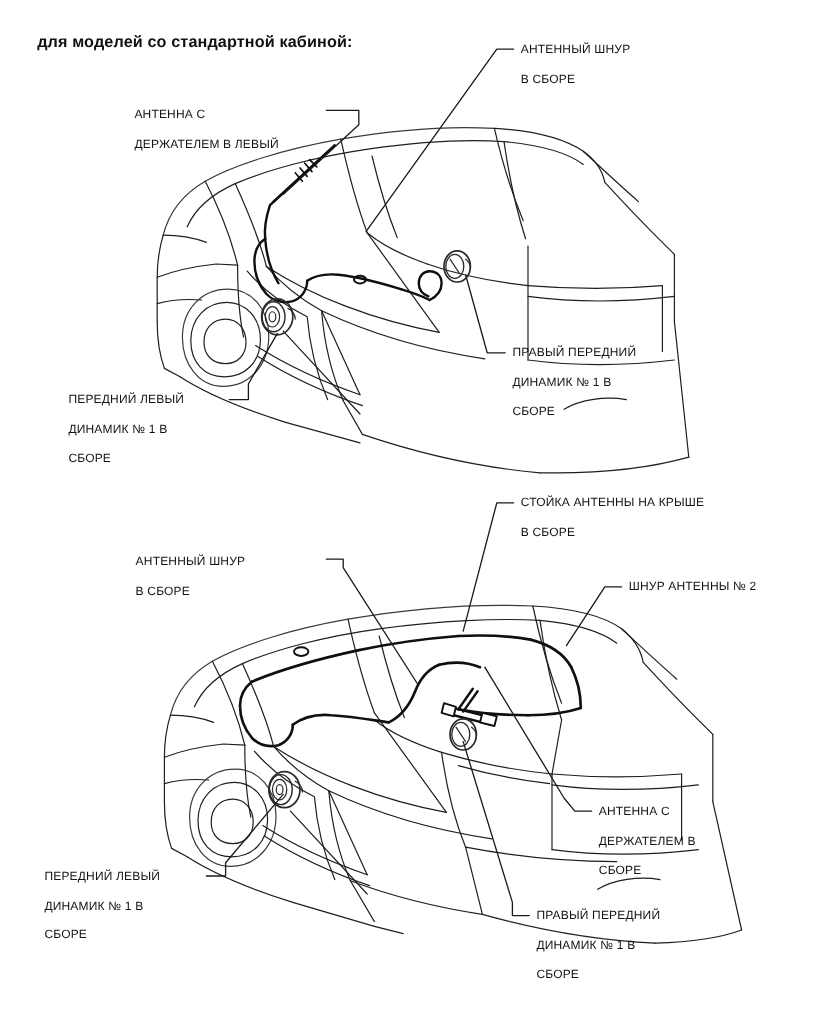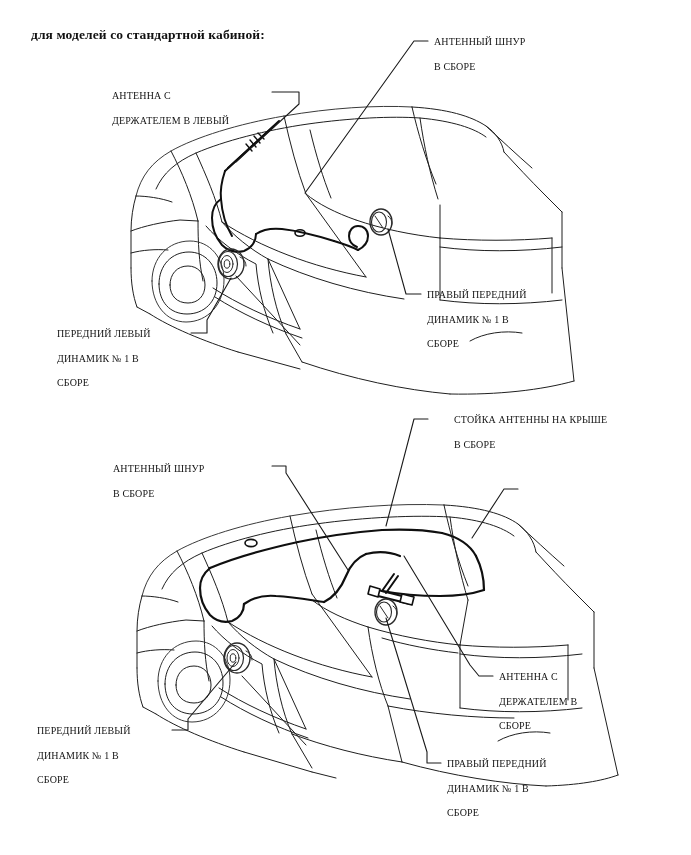--- a/index.html
+++ b/index.html
@@ -14,21 +14,20 @@
     position: relative;
     overflow: hidden;
     font-family: "Liberation Sans", sans-serif;
     color: #1a1a1a;
     -webkit-font-smoothing: antialiased;
   }
 
   .page {
     position: absolute;
     inset: 0;
-    font-family: Liberation Serif, serif;
   }
 
   
   .section-caption {
     position: absolute;
     font-size: 13.5px;
     font-weight: 700;
     letter-spacing: 0.1px;
     color: #111111;
     white-space: nowrap;
@@ -48,21 +47,21 @@
   }
   .callout .ln { display: block; }
 
   
   #lbl-std-antenna-cord      { left: 434px; top: 30px; }
   #lbl-std-antenna-holder    { left: 112px; top: 84px; }
   #lbl-std-speaker-right     { left: 427px; top: 283px; }
   #lbl-std-speaker-left      { left: 57px; top: 322px; }
 
   
-  #lbl-ext-roof-pillar       { left: 434px; top: 408px; margin-left: 20px; }
+  #lbl-ext-roof-pillar       { left: 434px; top: 408px; }
   #lbl-ext-antenna-cord-2    { left: 524px; top: 478px; }
   #lbl-ext-antenna-cord      { left: 113px; top: 457px; }
   #lbl-ext-antenna-holder    { left: 499px; top: 665px; }
   #lbl-ext-speaker-left      { left: 37px; top: 719px; }
   #lbl-ext-speaker-right     { left: 447px; top: 752px; }
 
   
   .art {
     position: absolute;
     left: 0;
@@ -381,20 +380,23 @@
     <span class="ln">ПЕРЕДНИЙ ЛЕВЫЙ</span>
     <span class="ln">ДИНАМИК № 1 В</span>
     <span class="ln">СБОРЕ</span>
   </div>
 
   <div class="callout" id="lbl-ext-roof-pillar">
     <span class="ln">СТОЙКА АНТЕННЫ НА КРЫШЕ</span>
     <span class="ln">В СБОРЕ</span>
   </div>
 
+  <div class="callout" id="lbl-ext-antenna-cord-2">
+    <span class="ln">ШНУР АНТЕННЫ № 2</span>
+  </div>
 
   <div class="callout" id="lbl-ext-antenna-cord">
     <span class="ln">АНТЕННЫЙ ШНУР</span>
     <span class="ln">В СБОРЕ</span>
   </div>
 
   <div class="callout" id="lbl-ext-antenna-holder">
     <span class="ln">АНТЕННА С</span>
     <span class="ln">ДЕРЖАТЕЛЕМ В</span>
     <span class="ln">СБОРЕ</span>

